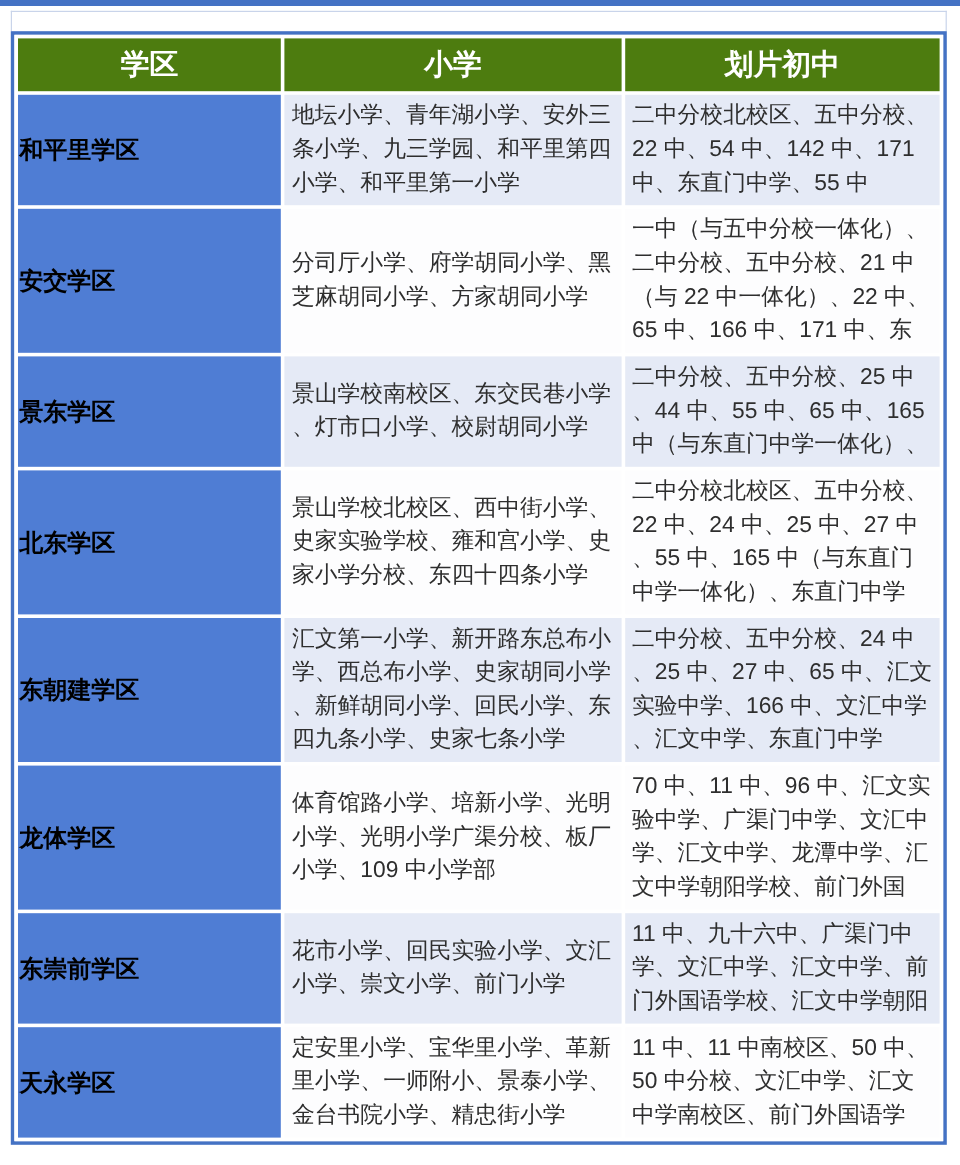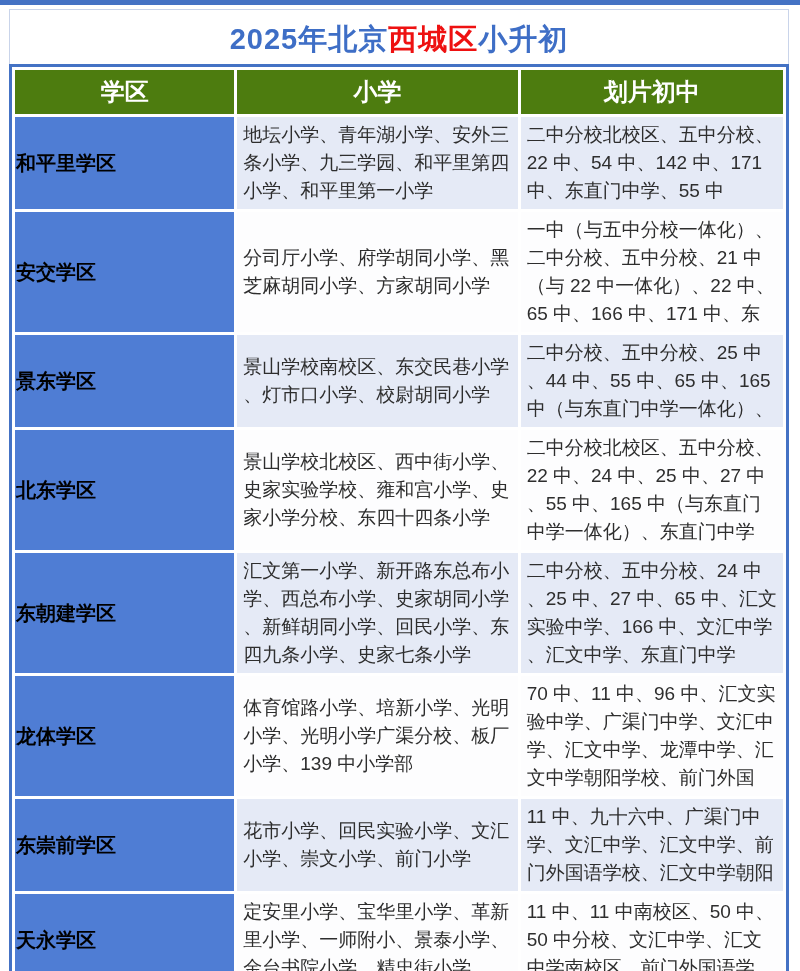--- a/index.html
+++ b/index.html
@@ -91,23 +91,20 @@
   tbody tr:nth-child(8) { height: 84px; }
 </style>
 </head>
 <body>
 
 <div class="top-bar"></div>
 
 <div class="board">
 
   <div class="title-block">
-    <div class="title-line">
-      <span>2025年北京</span><span class="title-highlight">西城区</span><span>小升初</span>
-    </div>
   </div>
 
   <div class="table-wrap">
     <table class="district-table">
       <colgroup>
         <col style="width:219px">
         <col style="width:280px">
         <col style="width:262px">
       </colgroup>
       <thead>
@@ -143,21 +140,21 @@
   </tr>
 
   <tr>
     <th class="district">东朝建学区</th>
     <td class="schools">汇文第一小学、新开路东总布小学、西总布小学、史家胡同小学、新鲜胡同小学、回民小学、东四九条小学、史家七条小学</td>
     <td class="schools">二中分校、五中分校、24 中、25 中、27 中、65 中、汇文实验中学、166 中、文汇中学、汇文中学、东直门中学</td>
   </tr>
 
   <tr>
     <th class="district">龙体学区</th>
-    <td class="schools">体育馆路小学、培新小学、光明小学、光明小学广渠分校、板厂小学、139 中小学部</td>
+    <td class="schools">体育馆路小学、培新小学、光明小学、光明小学广渠分校、板厂小学、109 中小学部</td>
     <td class="schools">70 中、11 中、96 中、汇文实验中学、广渠门中学、文汇中学、汇文中学、龙潭中学、汇文中学朝阳学校、前门外国</td>
   </tr>
 
   <tr>
     <th class="district">东崇前学区</th>
     <td class="schools">花市小学、回民实验小学、文汇小学、崇文小学、前门小学</td>
     <td class="schools">11 中、九十六中、广渠门中学、文汇中学、汇文中学、前门外国语学校、汇文中学朝阳</td>
   </tr>
 
   <tr>

